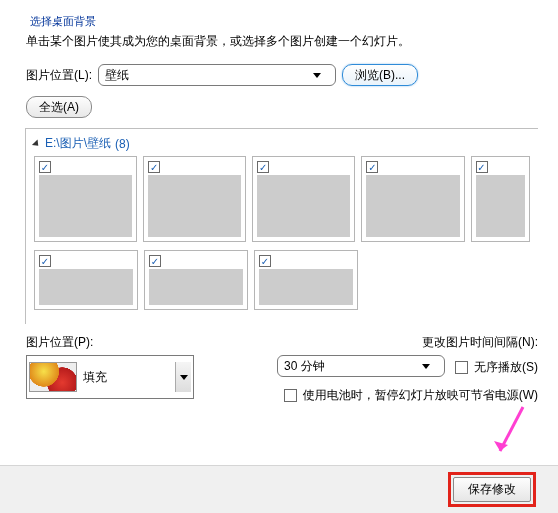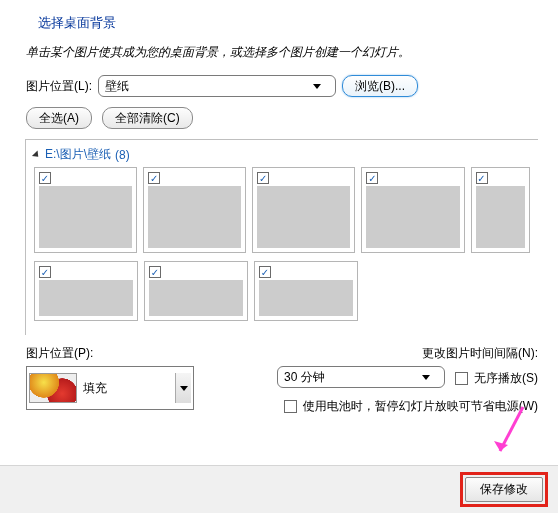--- a/index.html
+++ b/index.html
@@ -11,24 +11,24 @@
     background: #fff;
     color: #000;
     width: 558px;
     height: 513px;
     overflow: hidden;
     position: relative;
   }
   .content { padding: 10px 20px 0 26px; }
   .title {
     color: #003399;
-    font-size: 13px;
-    margin: 4px 0 4px 12px;
-  }
-  .subtitle { margin: 12px 0 14px 0; font-style: italic; }
+    font-size: 11px;
+    margin: 4px 0 4px 4px;
+  }
+  .subtitle { margin: 4px 0 14px 0; }
   .row { display: flex; align-items: center; gap: 6px; margin-bottom: 10px; }
   .label {}
   .combo {
     display: flex;
     align-items: center;
     justify-content: space-between;
     border: 1px solid #7a7a7a;
     background: #fff;
     height: 22px;
     padding: 0 14px 0 6px;
@@ -162,21 +162,21 @@
   }
   .bottom-bar {
     position:absolute;
     left:0; right:0; bottom:0;
     height:48px;
     background:#f0f0f0;
     border-top:1px solid #d5d5d5;
     display:flex;
     align-items:center;
     justify-content:flex-end;
-    padding-right:10px;
+    padding-right:22px;
   }
   .save-wrap {
     border:3px solid #e2231a;
     padding:2px;
   }
   .save-btn {
     background:linear-gradient(#fdfdfd,#e6e6e6);
     border:1px solid #8a8a8a;
     border-radius:2px;
     padding:3px 14px;
@@ -201,21 +201,20 @@
     <span class="label">图片位置(L):</span>
     <div class="combo" style="width:238px">
       <span>壁纸</span>
       <span class="arrow"></span>
     </div>
     <button class="btn browse">浏览(B)...</button>
   </div>
 
   <div class="row" style="gap:10px;">
     <button class="btn">全选(A)</button>
-    <button class="btn">全部清除(C)</button>
   </div>
 
   <div class="scroll-area">
     <div class="folder-header">
       <span class="tri"></span>
       <span>E:\图片\壁纸</span>
       <span>(8)</span>
     </div>
     <div class="thumb-grid">
       <div class="thumb">

